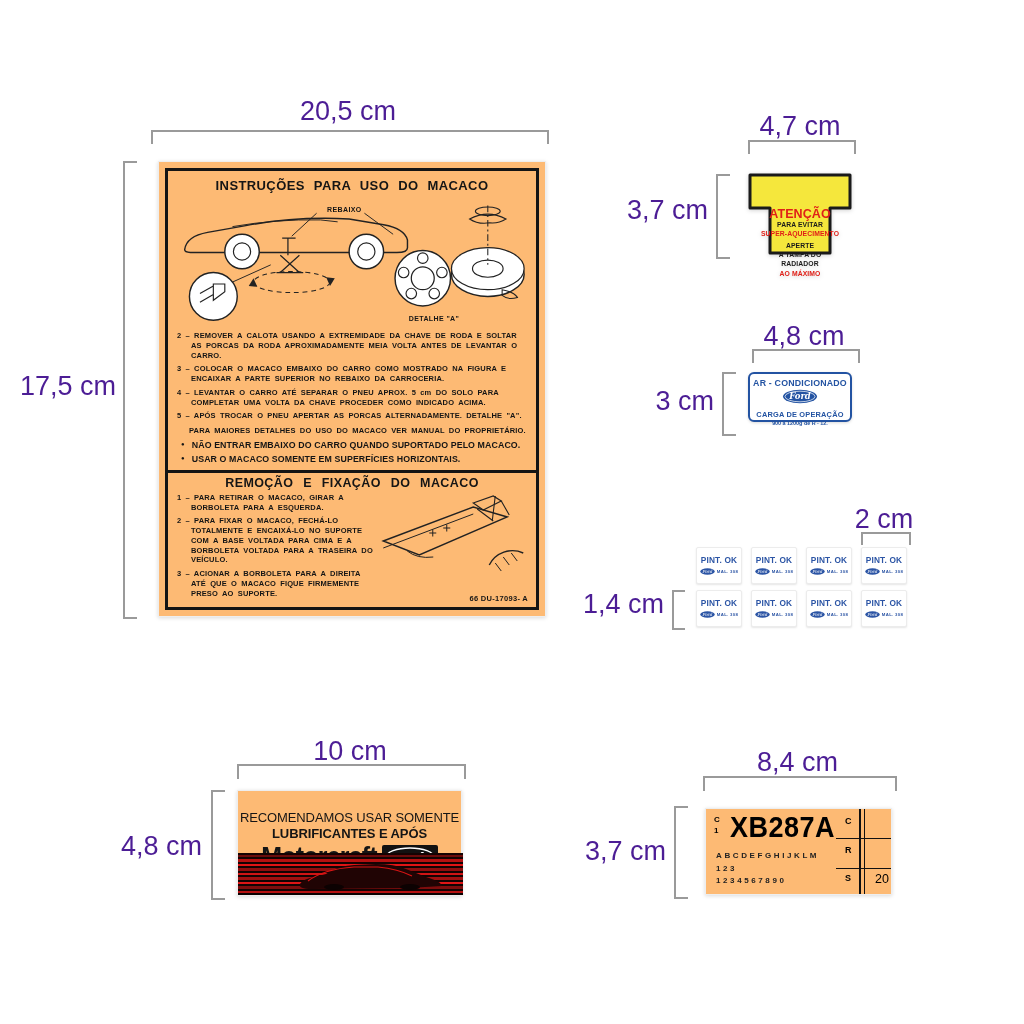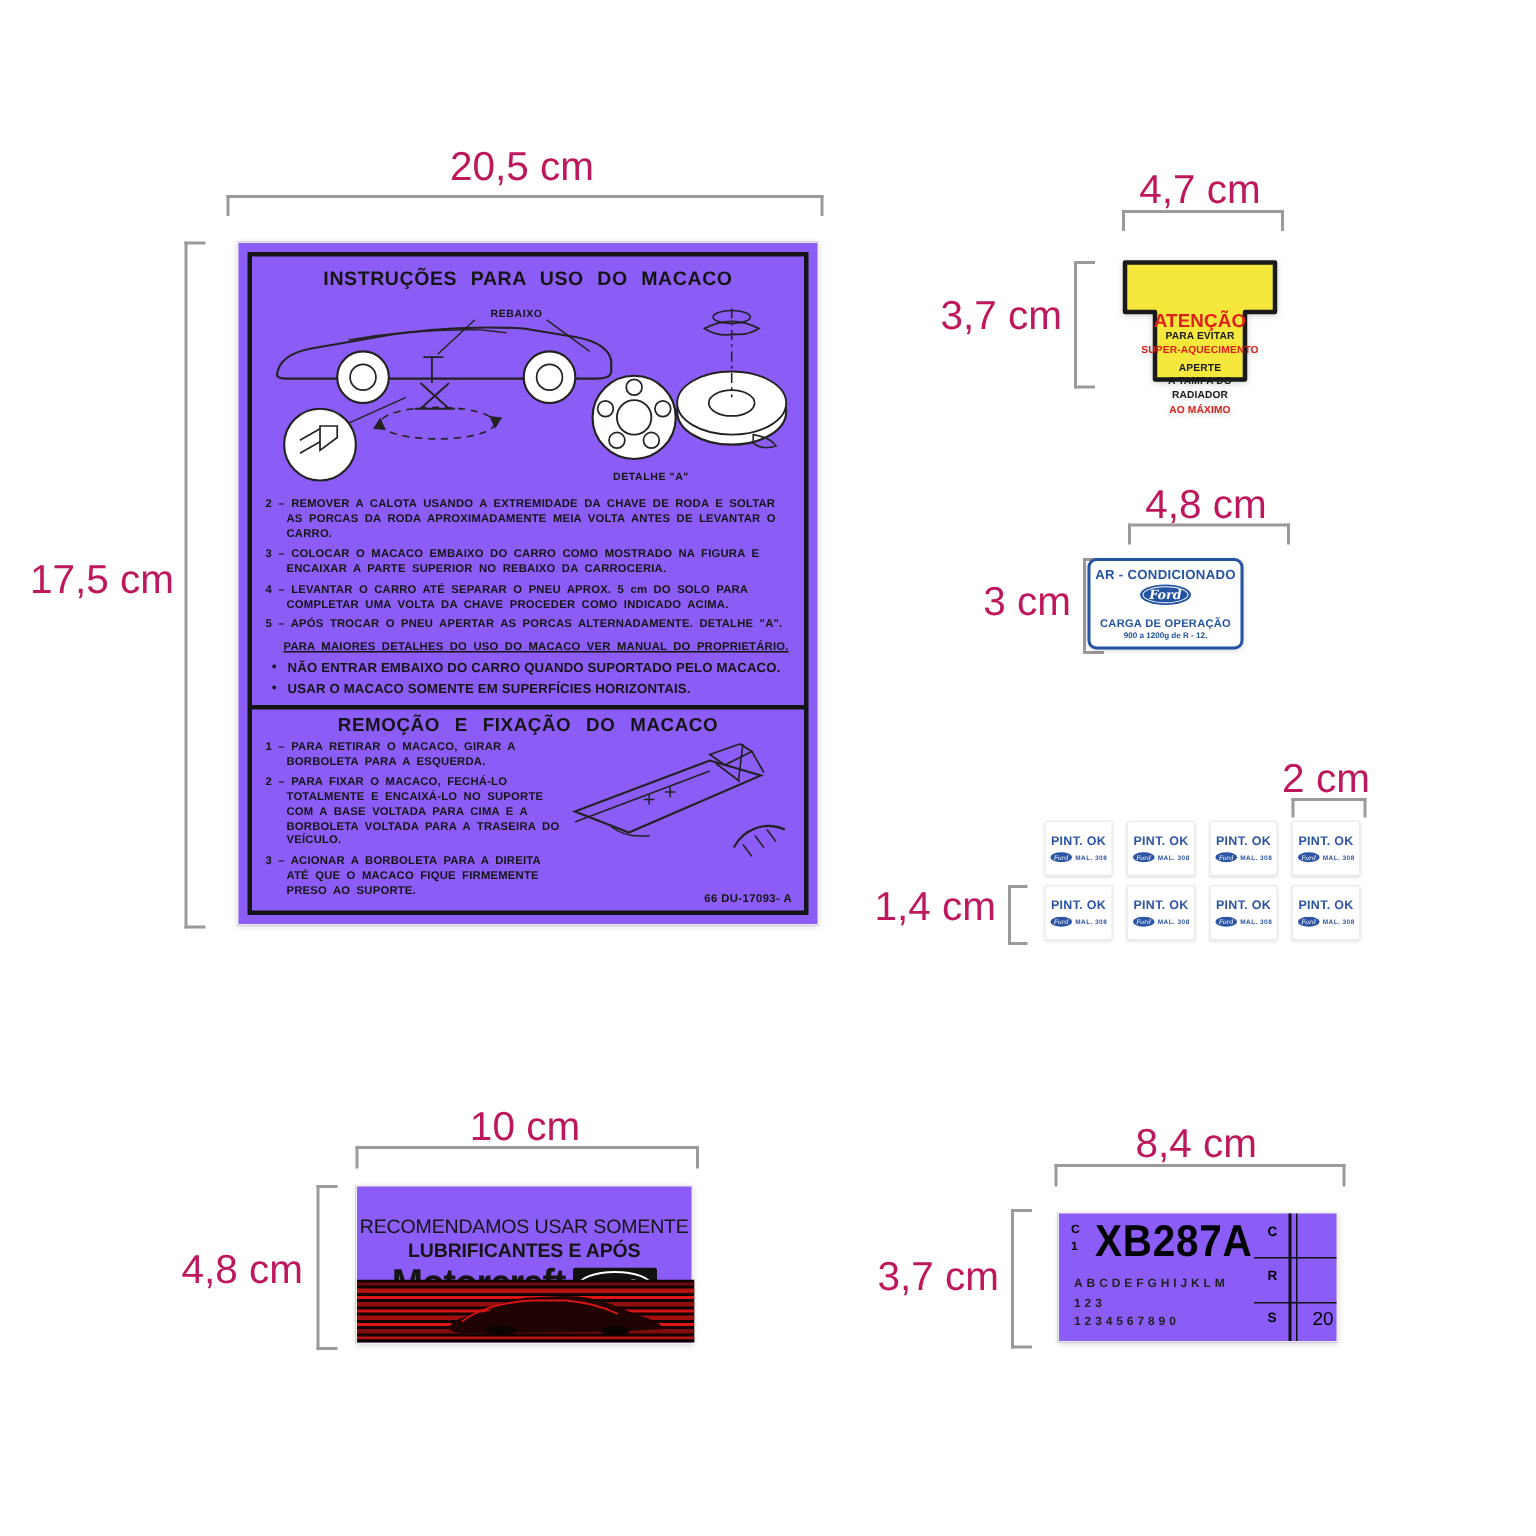--- a/index.html
+++ b/index.html
@@ -1,36 +1,36 @@
 <!DOCTYPE html>
 <html><head>
 <meta charset="utf-8">
 <style>
   html,body{margin:0;padding:0;background:#ffffff;}
   #canvas{position:relative;width:1024px;height:1024px;background:#ffffff;overflow:hidden;
           font-family:"Liberation Sans", sans-serif;}
 
   
-  .dim-label{position:absolute;font-size:27px;font-weight:400;color:#be185d;white-space:nowrap;}
+  .dim-label{position:absolute;font-size:27px;font-weight:400;color:#4c1d95;white-space:nowrap;}
   .dim-label.center{text-align:center;}
   .dim-label.right{text-align:right;}
   .hbracket{position:absolute;border-top:2px solid #9a9a9a;border-left:2px solid #9a9a9a;border-right:2px solid #9a9a9a;}
   .vbracket{position:absolute;border-left:2px solid #9a9a9a;border-top:2px solid #9a9a9a;border-bottom:2px solid #9a9a9a;}
 
-  .card{position:absolute;background:#8b5cf6;box-shadow:0 1px 4px rgba(0,0,0,.15);border:1px solid #eee;box-sizing:border-box;}
+  .card{position:absolute;background:#fdba74;box-shadow:0 1px 4px rgba(0,0,0,.15);border:1px solid #eee;box-sizing:border-box;}
 
   
   .jack-frame{position:absolute;inset:6px;border:3px solid #141414;padding:5px 9px 4px 9px;box-sizing:border-box;color:#151515;overflow:hidden;}
   .jack-title{text-align:center;font-size:13px;font-weight:700;letter-spacing:.4px;word-spacing:5px;margin-top:2px;}
   .jack-illu{position:relative;width:100%;height:134px;margin-top:2px;}
   .callout{position:absolute;font-size:7px;font-weight:700;letter-spacing:.4px;color:#151515;}
   .jack-steps{margin-top:2px;}
   .step{font-size:7.5px;font-weight:700;line-height:1.3;letter-spacing:.15px;word-spacing:2px;
         padding-left:14px;text-indent:-14px;margin-bottom:4px;}
-  .note{margin-top:5px;text-indent:0;padding-left:12px;text-decoration:underline;}
+  .note{margin-top:5px;text-indent:0;padding-left:12px;}
   .warning{font-size:8.8px;font-weight:800;margin:4px 0 0 4px;letter-spacing:.1px;}
   .warning::before{content:"●";font-size:6px;vertical-align:2px;margin-right:7px;}
   .jack-divider{border-top:3px solid #141414;margin:6px -9px 3px -9px;}
   .s2-title{text-align:center;font-size:12.5px;font-weight:700;letter-spacing:.4px;word-spacing:6px;margin-bottom:3px;}
   .s2-body{display:flex;}
   .s2-steps{width:57%;}
   .s2-illu{width:43%;position:relative;}
   .part-no{position:absolute;right:8px;bottom:4px;font-size:7.5px;font-weight:700;letter-spacing:.3px;}
 
   
@@ -178,21 +178,21 @@
     <div class="line" style="top:47px;font-size:6.8px;color:#1a1a1a">A TAMPA DO</div>
     <div class="line" style="top:56px;font-size:6.8px;color:#1a1a1a">RADIADOR</div>
     <div class="line" style="top:66px;font-size:6.8px;color:#e02018">AO MÁXIMO</div>
   </div>
 
   <div class="dim-label center" style="left:752px;top:321px;width:104px">4,8 cm</div>
   <div class="hbracket" style="left:752px;top:349px;width:104px;height:12px"></div>
   <div class="vbracket" style="left:722px;top:372px;width:12px;height:60px"></div>
   <div class="dim-label right" style="left:622px;top:386px;width:92px">3 cm</div>
 
-  <div class="arcond" style="left:725px;top:372px;width:104px;height:61px">
+  <div class="arcond" style="left:748px;top:372px;width:104px;height:50px">
     <div class="t1">AR - CONDICIONADO</div>
     <svg width="36" height="15" viewBox="0 0 36 15" style="margin-top:1px">
       <ellipse cx="18" cy="7.5" rx="17" ry="6.8" fill="#2353a2"></ellipse>
       <ellipse cx="18" cy="7.5" rx="15" ry="5.3" fill="none" stroke="#fff" stroke-width="0.7"></ellipse>
       <text x="18" y="10.4" font-size="8.5" font-style="italic" font-weight="bold" font-family="DejaVu Serif, serif" fill="#fff" text-anchor="middle">Ford</text>
     </svg>
     <div class="t2">CARGA DE OPERAÇÃO</div>
     <div class="t3">900 a 1200g de R - 12.</div>
   </div>
 

